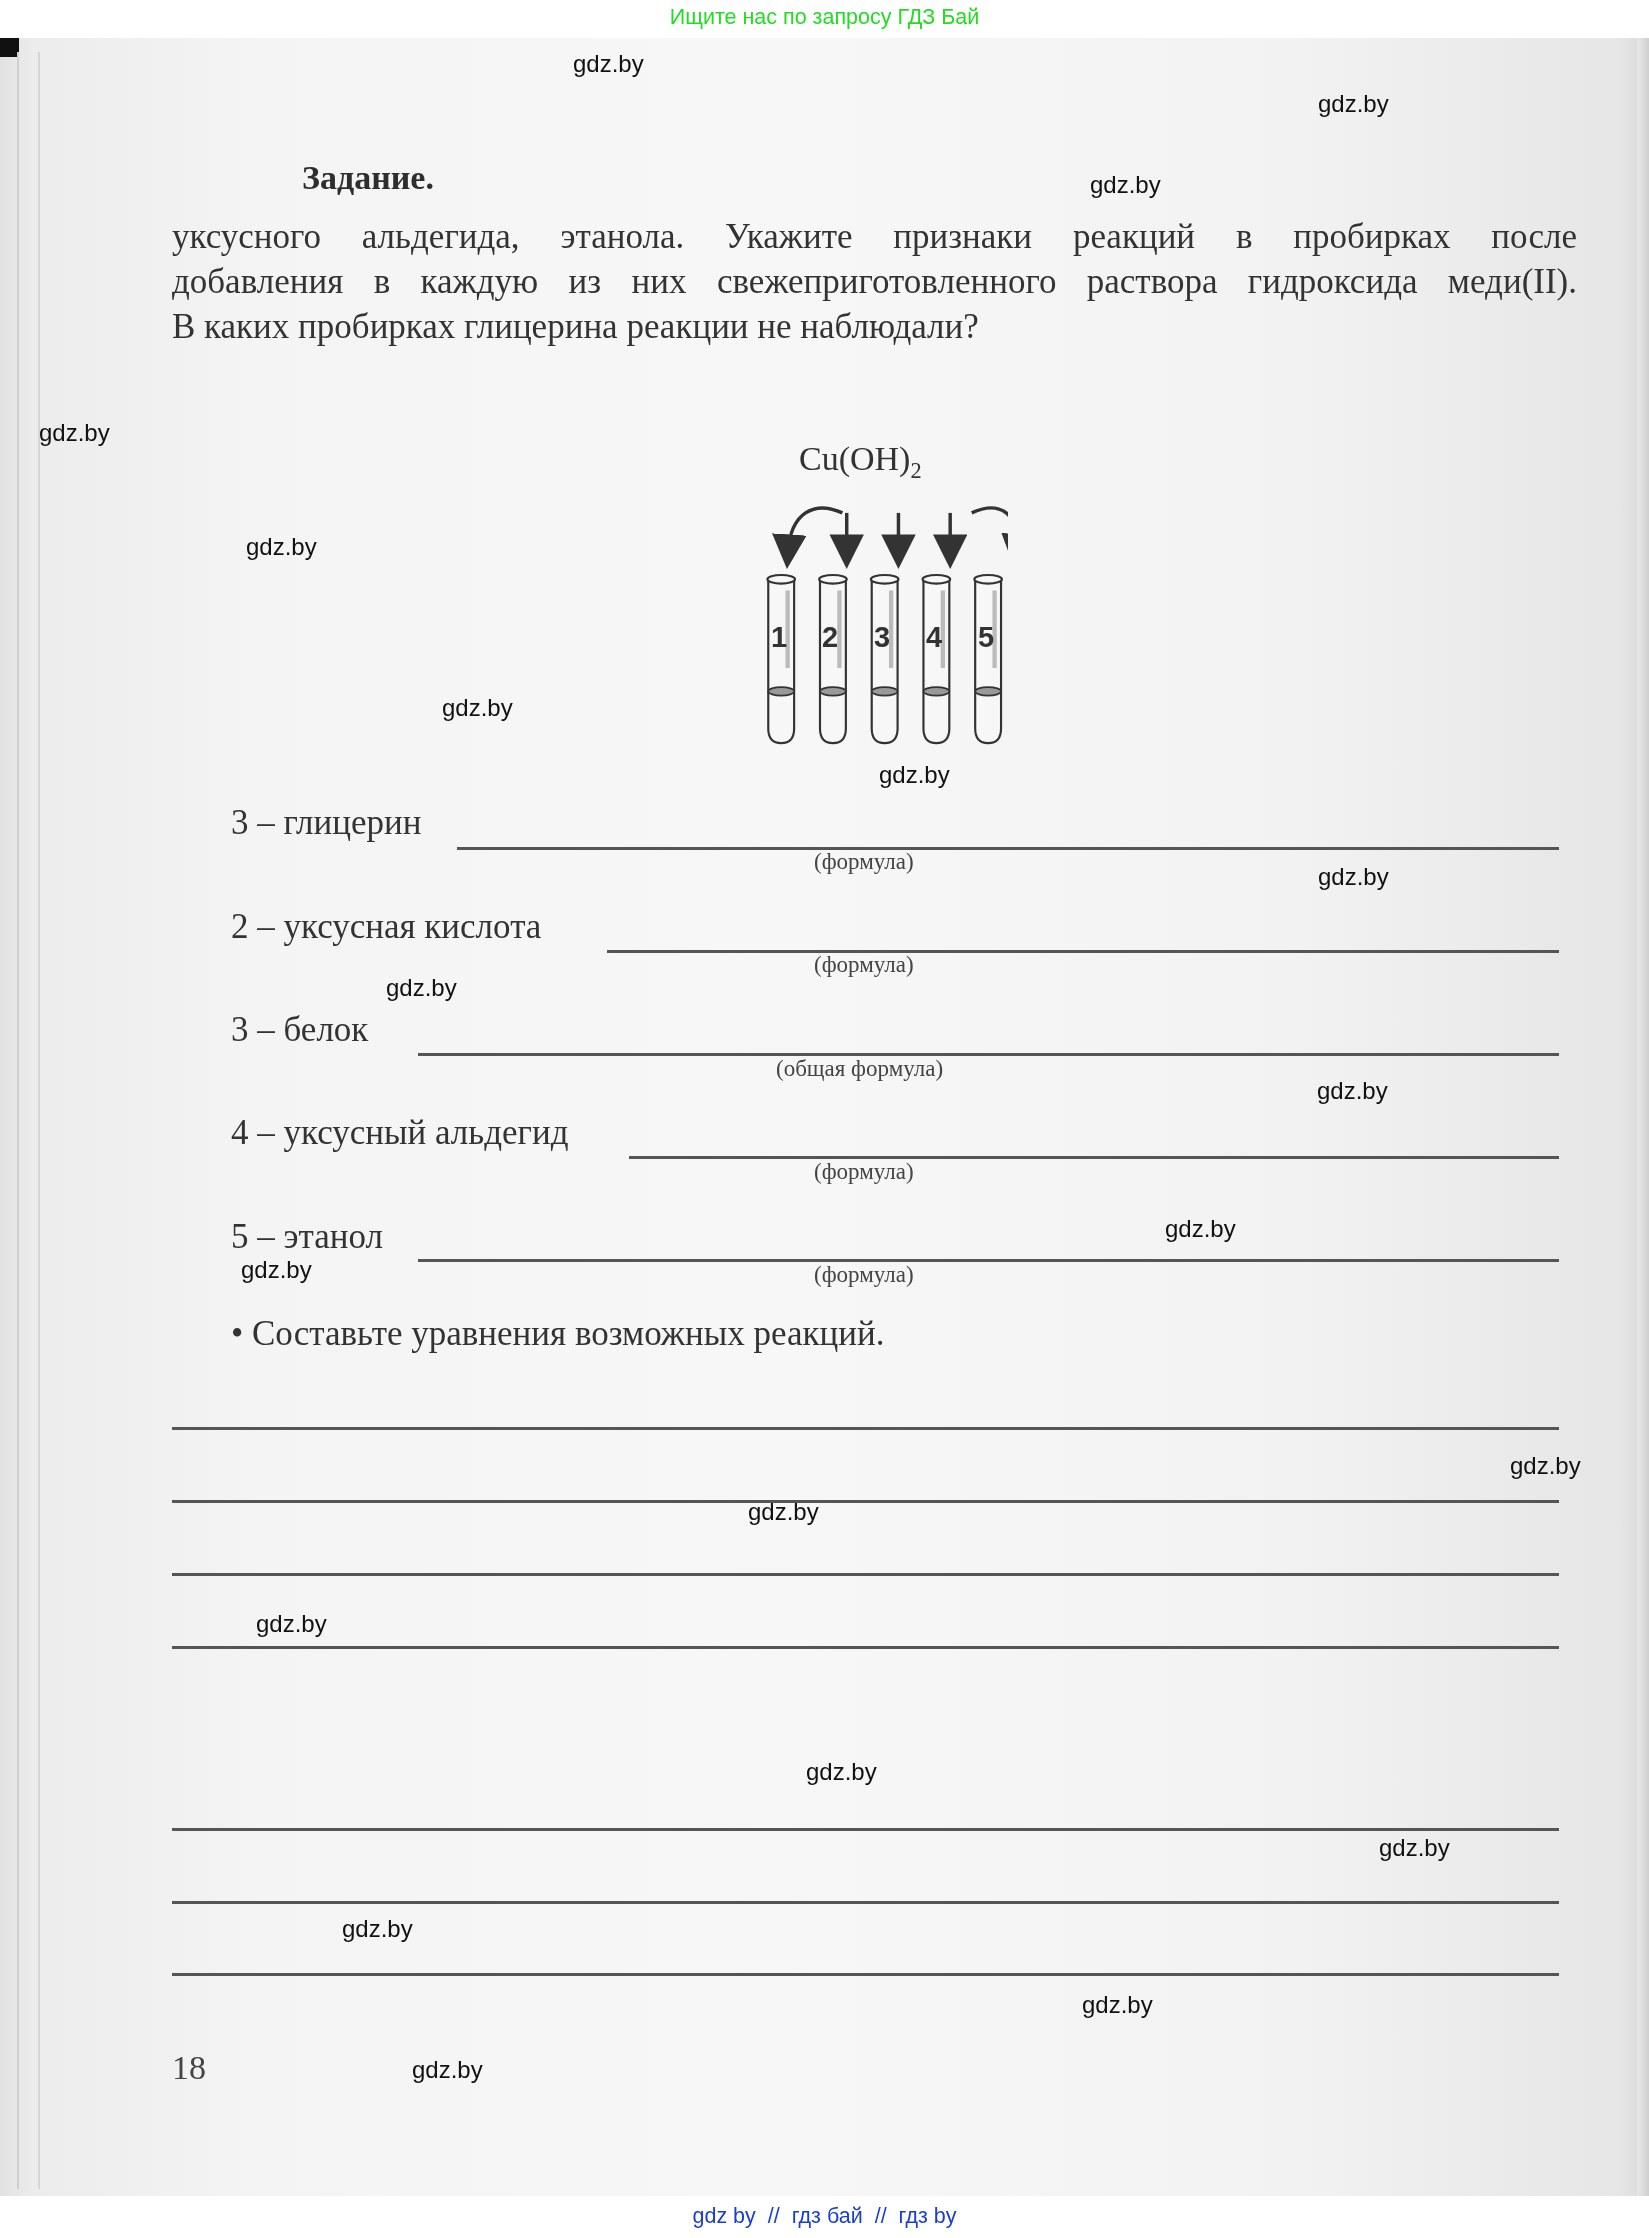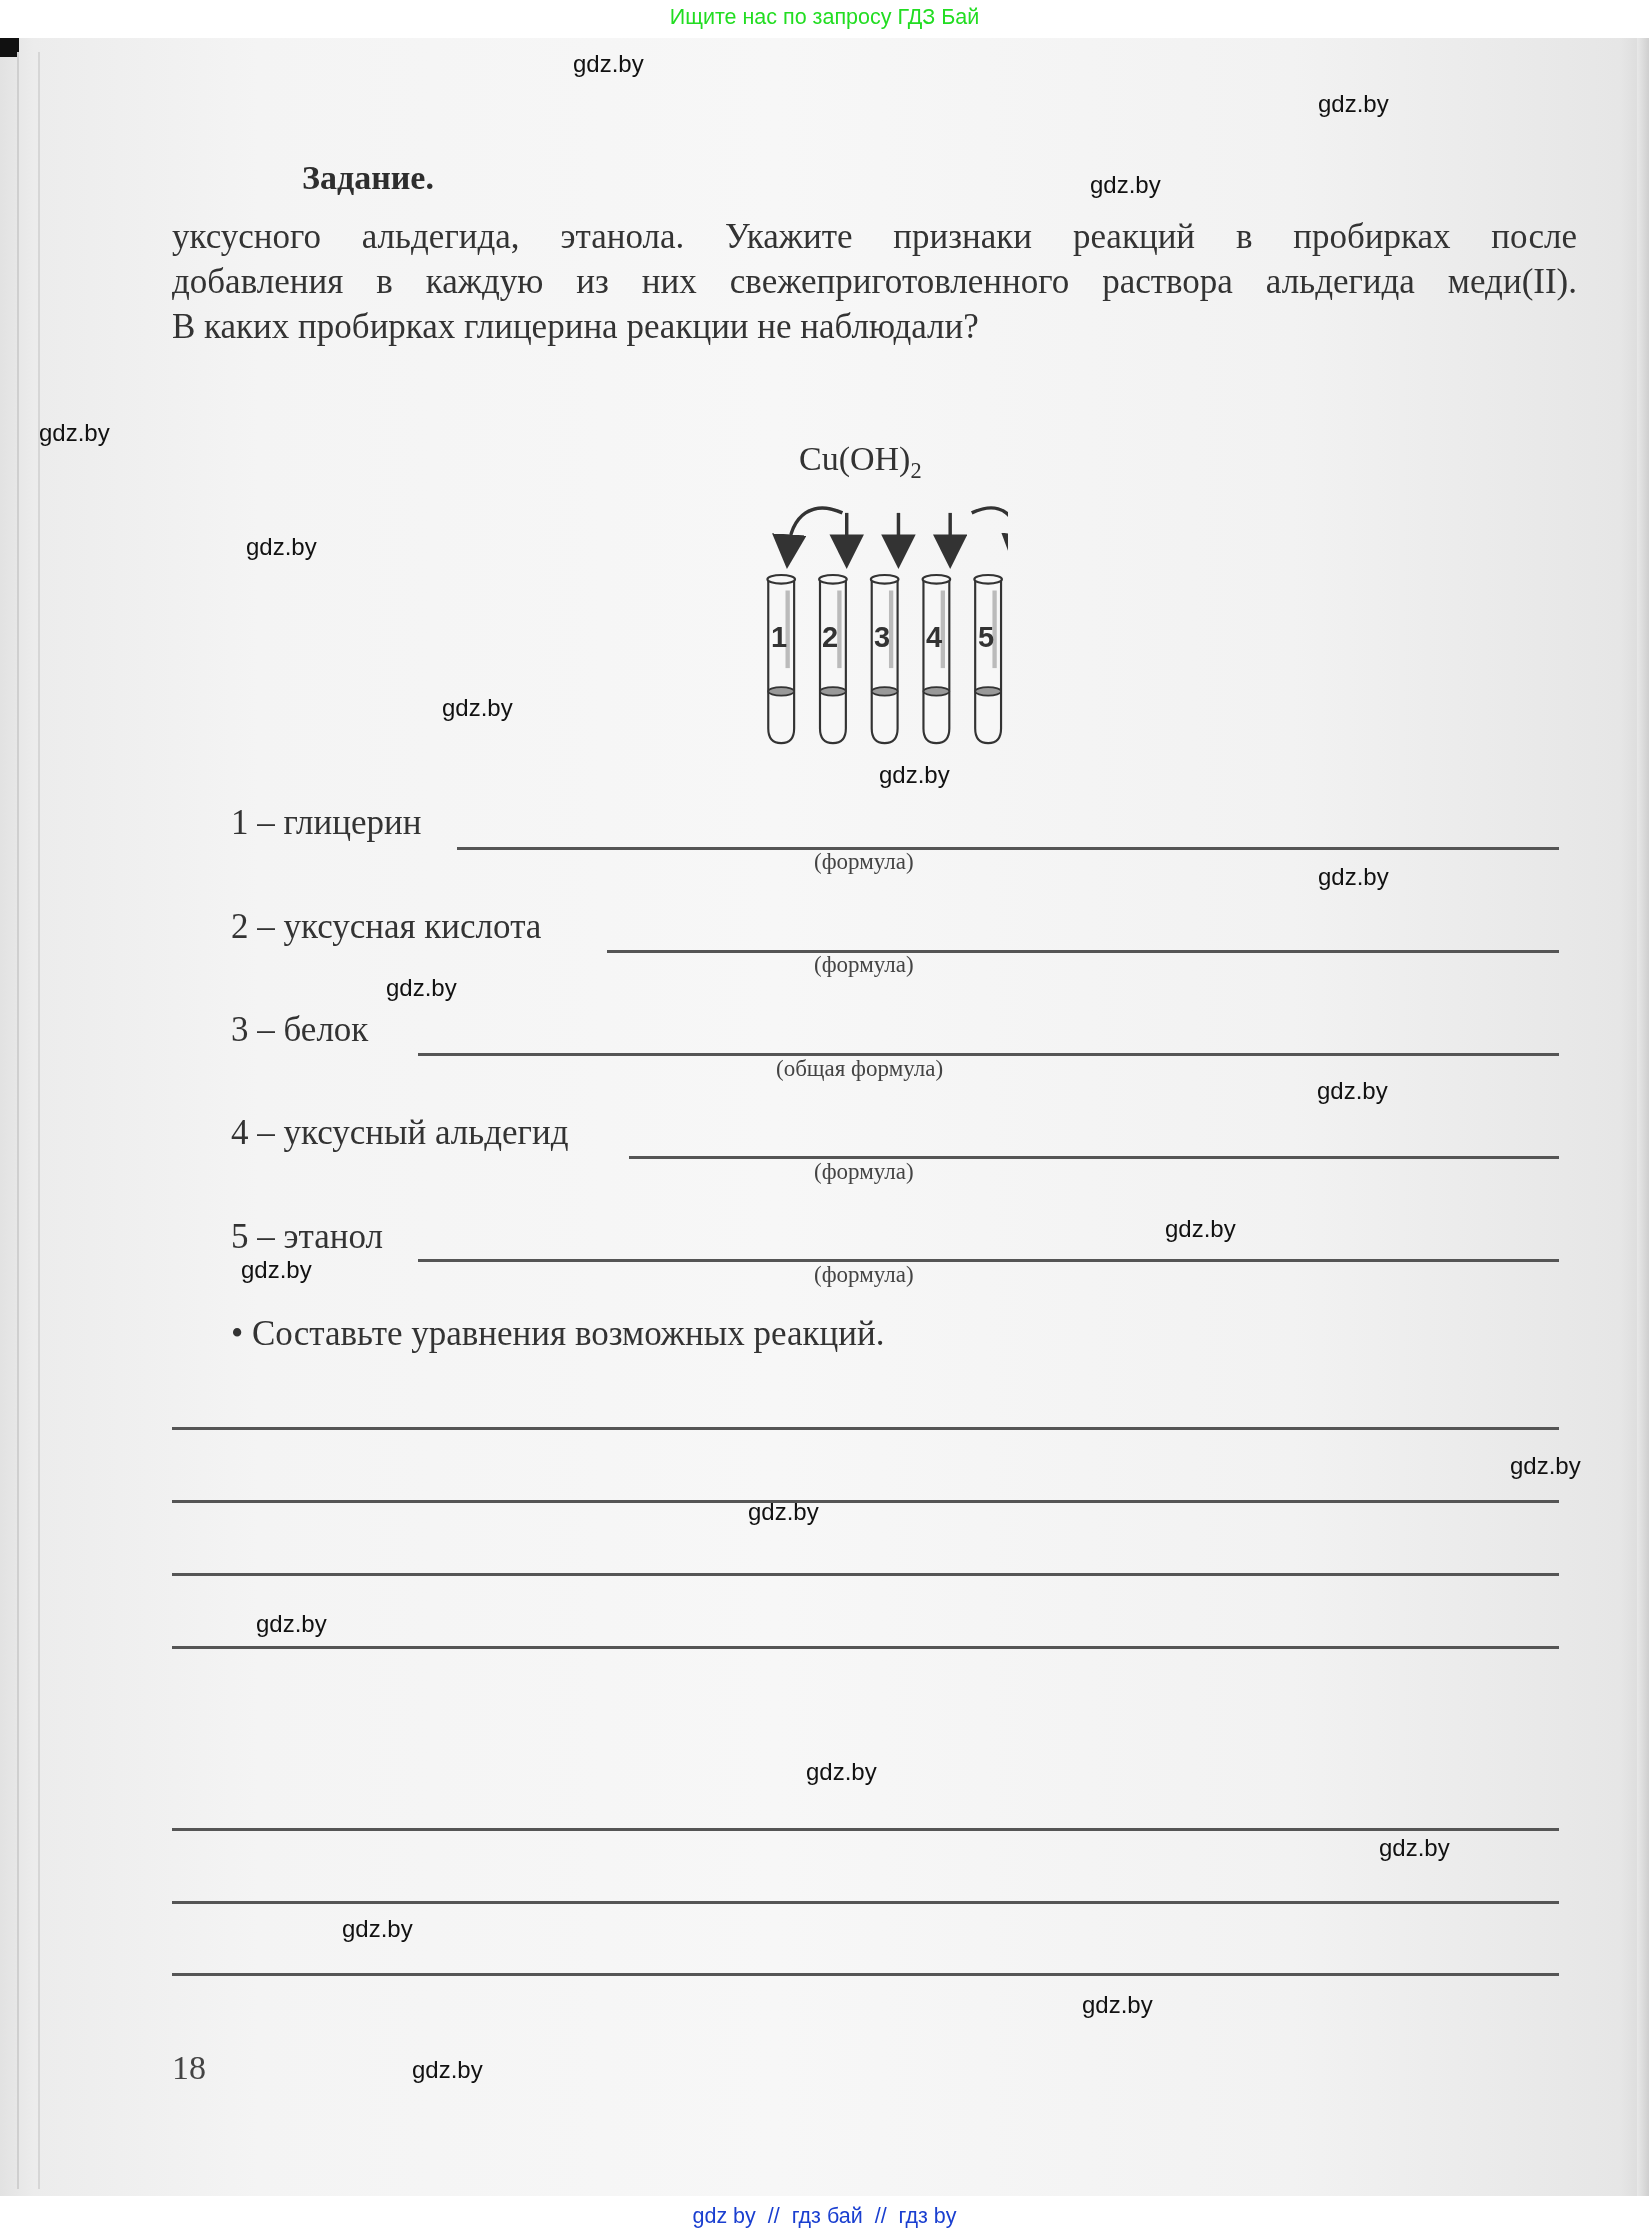--- a/index.html
+++ b/index.html
@@ -36,21 +36,21 @@
 
 <div class="page"></div>
 <div class="binding-dark"></div>
 <div class="binding-line1"></div>
 <div class="binding-line2"></div>
 <div class="right-edge"></div>
 
 <div class="title">Задание.</div>
 <div class="para" style="top:214px;">
   <span class="line">уксусного альдегида, этанола. Укажите признаки реакций в пробирках после</span>
-  <span class="line">добавления в каждую из них свежеприготовленного раствора альдегида меди(II).</span>
+  <span class="line">добавления в каждую из них свежеприготовленного раствора гидроксида меди(II).</span>
   <span class="line last">В каких пробирках глицерина реакции не наблюдали?</span>
 </div>
 
 <div class="diagram">
   <div style="position:absolute; left:67px; top:8.6px; font-size:34px; color:#333; white-space:nowrap;">
     <span>Cu(OH)</span><sub style="font-size:22.4px;">2</sub>
   </div>
   <svg width="276" height="319" style="position:absolute;left:0;top:0;" viewBox="0 0 320 370">
     <defs>
       <marker id="ah" markerWidth="10" markerHeight="10" refX="5" refY="5" orient="auto">
@@ -93,21 +93,21 @@
       <rect x="302" y="185" width="5" height="90"></rect>
     </g>
   </svg>
   <div style="position:absolute;left:39px;top:190px;font-family:'Liberation Sans','DejaVu Sans',sans-serif;font-weight:bold;font-size:29px;color:#333;">1</div>
   <div style="position:absolute;left:90px;top:190px;font-family:'Liberation Sans','DejaVu Sans',sans-serif;font-weight:bold;font-size:29px;color:#333;">2</div>
   <div style="position:absolute;left:142px;top:190px;font-family:'Liberation Sans','DejaVu Sans',sans-serif;font-weight:bold;font-size:29px;color:#333;">3</div>
   <div style="position:absolute;left:194px;top:190px;font-family:'Liberation Sans','DejaVu Sans',sans-serif;font-weight:bold;font-size:29px;color:#333;">4</div>
   <div style="position:absolute;left:246px;top:190px;font-family:'Liberation Sans','DejaVu Sans',sans-serif;font-weight:bold;font-size:29px;color:#333;">5</div>
 </div>
 
-<div class="item-label" style="top:803px;">1 – глицерин</div>
+<div class="item-label" style="top:803px;">3 – глицерин</div>
 <div class="fill-line" style="left:457px; top:847px;"></div>
 <div class="caption" style="left:814px; top:849px;">(формула)</div>
 
 <div class="item-label" style="top:907px;">2 – уксусная кислота</div>
 <div class="fill-line" style="left:607px; top:950px;"></div>
 <div class="caption" style="left:814px; top:952px;">(формула)</div>
 
 <div class="item-label" style="top:1010px;">3 – белок</div>
 <div class="fill-line" style="left:418px; top:1053px;"></div>
 <div class="caption" style="left:776px; top:1056px;">(общая формула)</div>

